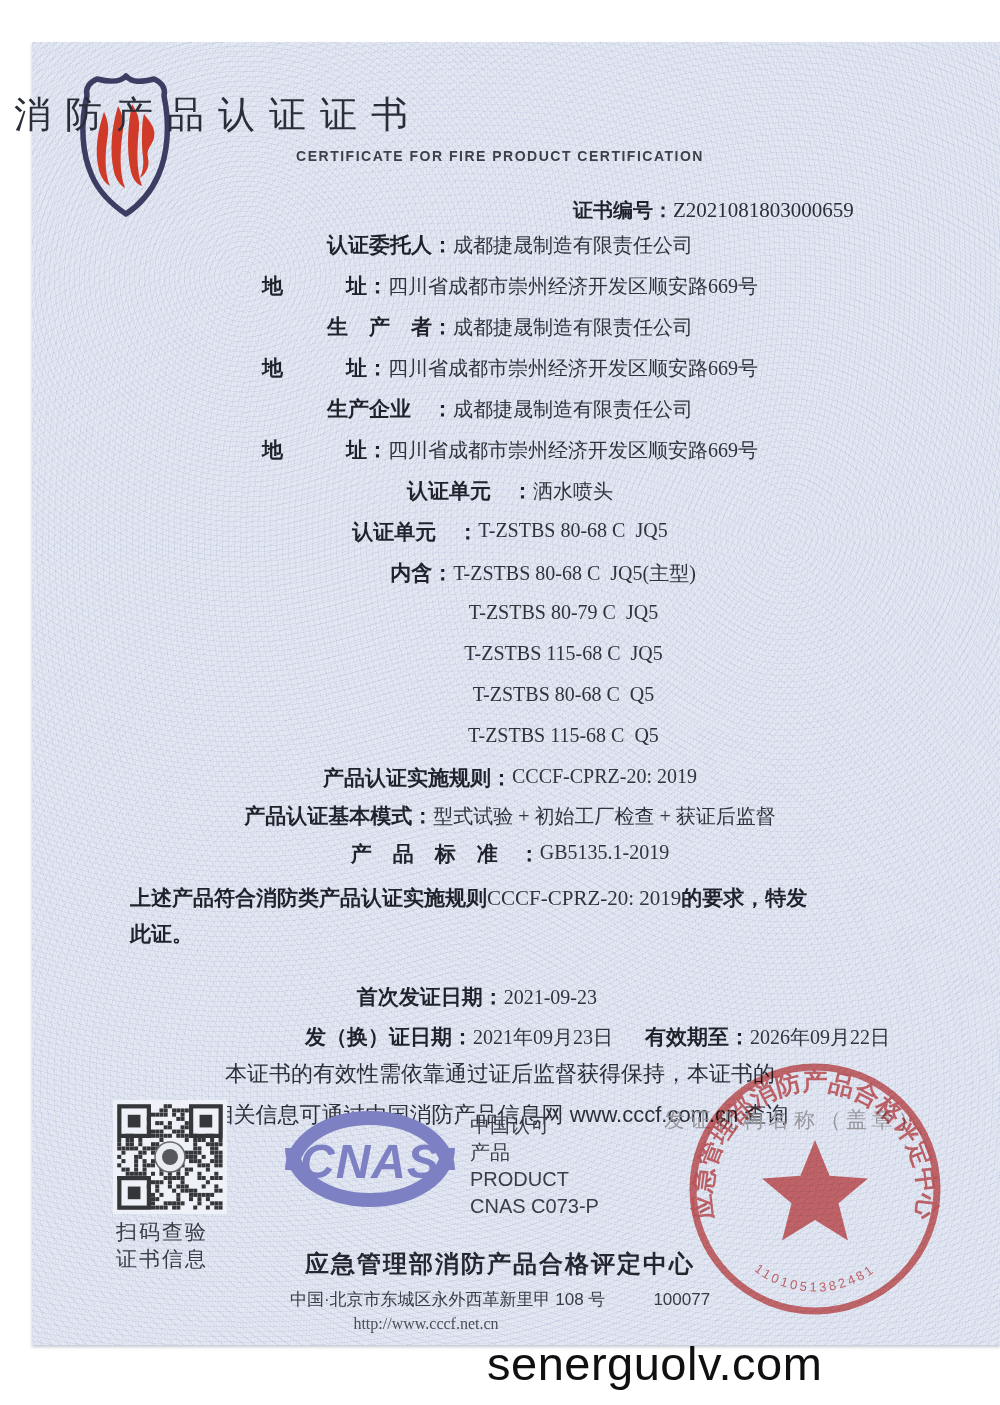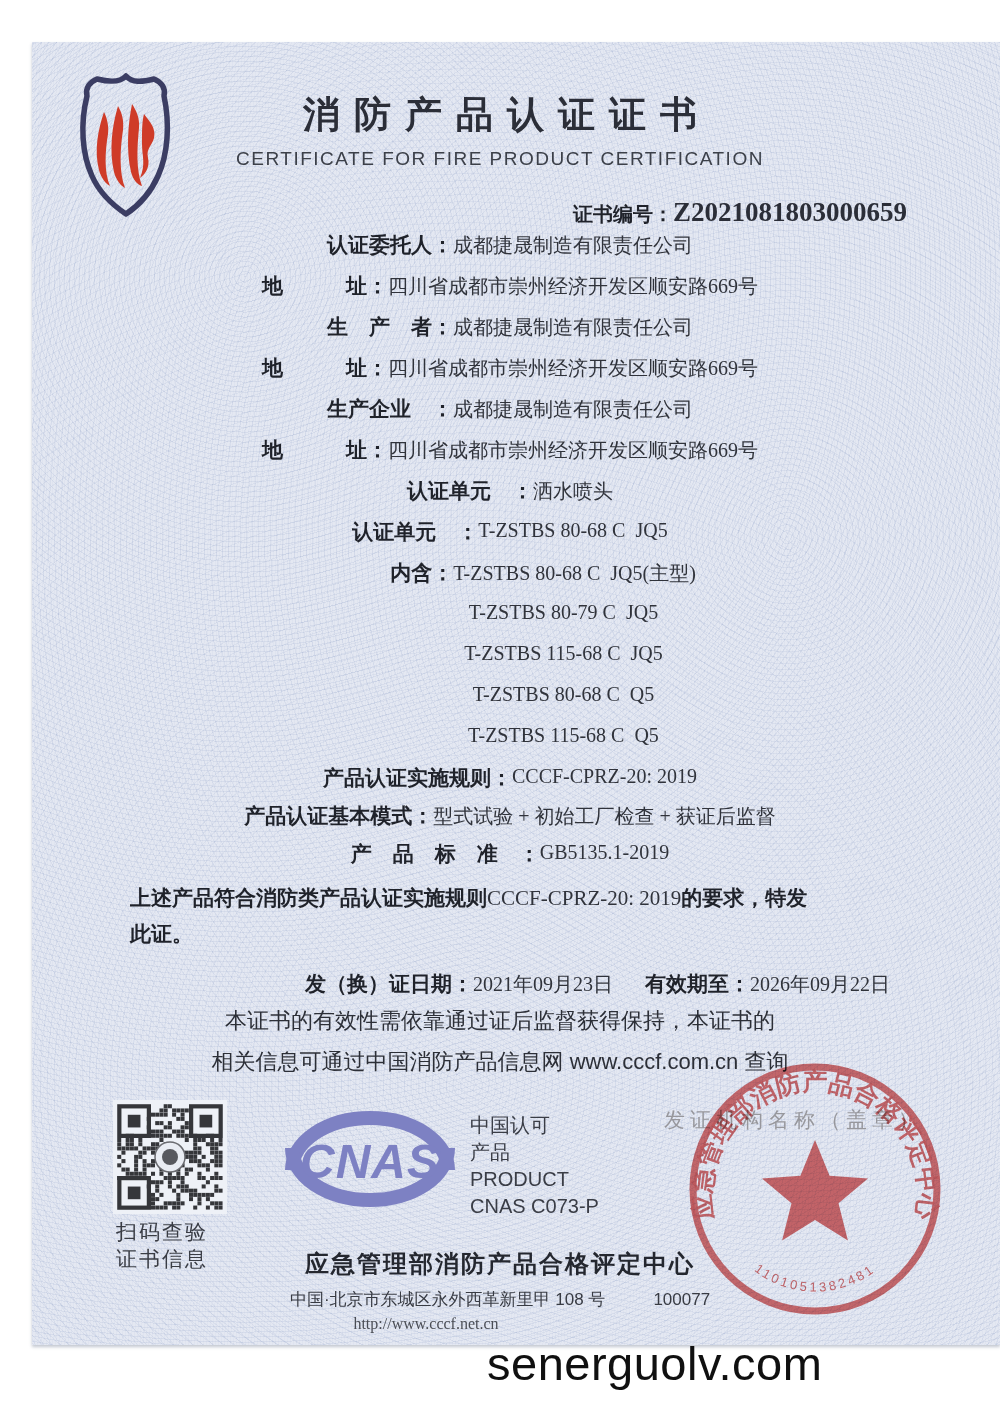--- a/index.html
+++ b/index.html
@@ -18,29 +18,29 @@
       repeating-radial-gradient(circle at 22% 18%, rgba(95,120,175,0.10) 0 1px, rgba(255,255,255,0) 1px 5px),
       repeating-radial-gradient(circle at 78% 38%, rgba(95,120,175,0.09) 0 1px, rgba(255,255,255,0) 1px 6px),
       repeating-radial-gradient(circle at 45% 80%, rgba(95,120,175,0.08) 0 1px, rgba(255,255,255,0) 1px 7px),
       repeating-linear-gradient(94deg, rgba(120,140,190,0.05) 0 1px, rgba(255,255,255,0) 1px 3px);
     box-shadow:0 2px 3px rgba(120,130,150,0.45);
   }
   .cjk-b{font-weight:700;color:#1f222a;}
 
   .logo{position:absolute;left:62px;top:68px;width:128px;height:152px;}
   .title{
-    position:absolute;left:0;top:90px;width:100%;text-align:center;
-    font-size:37px;font-weight:700;letter-spacing:14px;color:#2b2e38;text-indent:14px;
+    position:absolute;left:0;top:90px;width:100%;
+    font-size:37px;font-weight:400;letter-spacing:14px;color:#2b2e38;text-indent:14px;
   }
   .subtitle{
     position:absolute;left:0;top:148px;width:100%;text-align:center;
-    font-size:19px;letter-spacing:1.5px;color:#3c4049;font-weight:400;
+    font-size:14px;letter-spacing:1.5px;color:#3c4049;font-weight:700;
   }
   .certno{position:absolute;left:573px;top:197px;font-size:20px;color:#2b2e38;white-space:pre;}
-  .certno .num{font-family:"Liberation Serif", serif;font-size:27px;font-weight:bold;}
+  .certno .num{font-family:"Liberation Serif", serif;font-size:21px;}
 
   .content{position:absolute;left:130px;top:231px;width:760px;}
   .row{display:flex;align-items:flex-start;height:41px;white-space:pre;justify-content:center;}
   .row.tight{height:38px;}
   .lbl{font-weight:700;font-size:21px;color:#1f222a;white-space:pre;flex:none;}
   .val{font-size:20px;color:#30333b;font-family:"Liberation Serif", serif;white-space:pre;padding-top:1px;}
   .indent-cont{margin-left:107px;}
   .indent-inner{margin-left:66px;}
 
   .statement{font-size:21px;color:#1f222a;line-height:36px;margin-top:2px;}
@@ -114,20 +114,23 @@
     <div class="row"><span class="val indent-cont">T-ZSTBS 115-68 C  Q5</span></div>
     <div class="row tight"><span class="lbl">产品认证实施规则：</span><span class="val">CCCF-CPRZ-20: 2019</span></div>
     <div class="row tight"><span class="lbl">产品认证基本模式：</span><span class="val">型式试验 + 初始工厂检查 + 获证后监督</span></div>
     <div class="row tight"><span class="lbl">产　品　标　准　：</span><span class="val">GB5135.1-2019</span></div>
 
     <div class="statement">
       <span class="b">上述产品符合消防类产品认证实施规则</span><span class="mid">CCCF-CPRZ-20: 2019</span><span class="b">的要求，特发</span><br>
       <span class="b">此证。</span>
     </div>
 
+    <div class="dateline1">
+      <span class="lbl">首次发证日期：</span><span class="val">2021-09-23</span>
+    </div>
     <div class="dateline2">
       <span class="lbl">发（换）证日期：</span><span class="val">2021年09月23日</span><span class="gap"></span><span class="lbl">有效期至：</span><span class="val">2026年09月22日</span>
     </div>
 
     <div class="notice">
       <span>本证书的有效性需依靠通过证后监督获得保持，本证书的</span><br>
       <span>相关信息可通过中国消防产品信息网 www.cccf.com.cn 查询</span>
     </div>
   </div>
 

